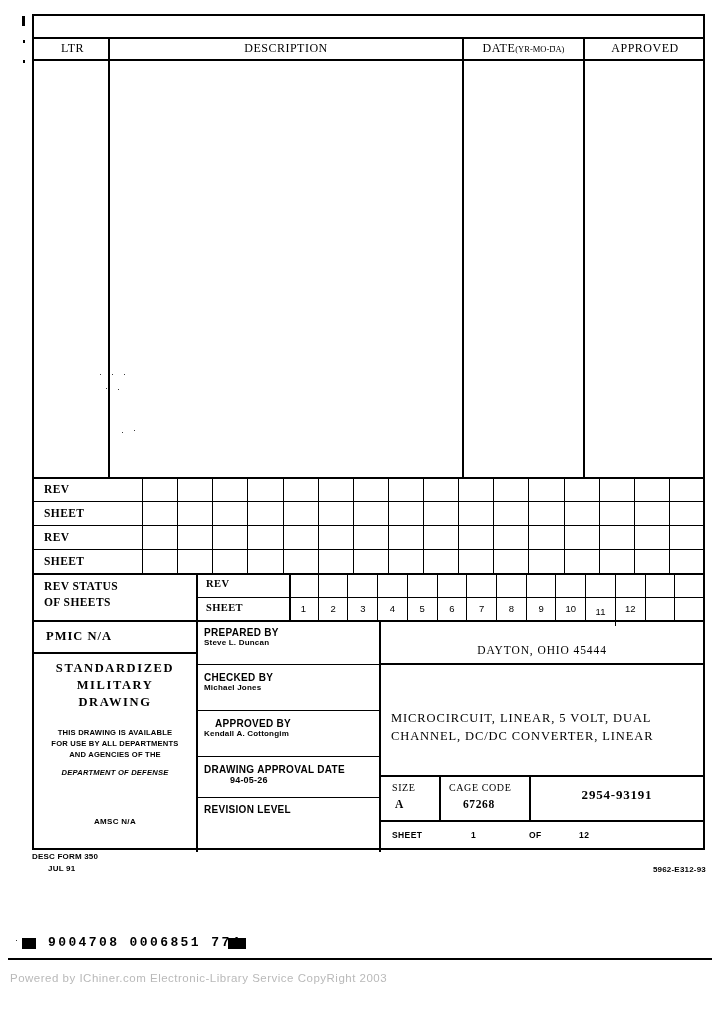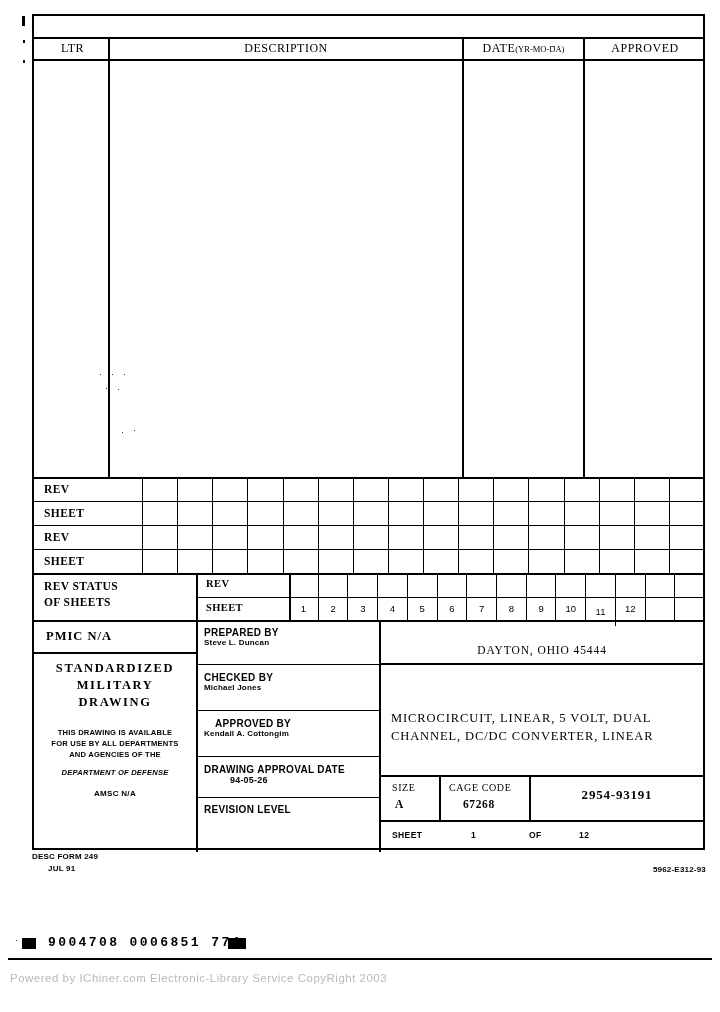--- a/index.html
+++ b/index.html
@@ -296,21 +296,21 @@
       <div class="smd-line" style="top:17px;">MILITARY</div>
       <div class="smd-line" style="top:34px;">DRAWING</div>
     </div>
 
     <div style="position:absolute;left:0;top:712px;width:162px;">
       <div class="avail" style="top:0;">THIS DRAWING IS AVAILABLE</div>
       <div class="avail" style="top:11px;">FOR USE BY ALL DEPARTMENTS</div>
       <div class="avail" style="top:22px;">AND AGENCIES OF THE</div>
       <div class="avail" style="top:40px;font-style:italic;">DEPARTMENT OF DEFENSE</div>
     </div>
-    <div class="amsc" style="left:0;top:773px;width:162px;">AMSC N/A</div>
+    <div class="amsc" style="left:0;top:801px;width:162px;">AMSC N/A</div>
 
     <div class="vline thick" style="left:345px;top:604px;height:232px;"></div>
 
     <div class="field-cap" style="left:170px;top:611px;">PREPARED BY</div>
     <div class="field-val" style="left:170px;top:622px;">Steve L. Duncan</div>
     <div class="hline" style="left:162px;top:648px;width:183px;"></div>
 
     <div class="field-cap" style="left:170px;top:656px;">CHECKED BY</div>
     <div class="field-val" style="left:170px;top:667px;">Michael Jones</div>
     <div class="hline" style="left:162px;top:694px;width:183px;"></div>
@@ -345,21 +345,21 @@
     <div class="big-num" style="left:495px;top:771px;width:176px;">2954-93191</div>
 
     <div class="hline thick" style="left:345px;top:804px;width:326px;"></div>
     <div class="sheet-cap" style="left:358px;top:814px;">SHEET</div>
     <div class="sheet-cap" style="left:437px;top:814px;">1</div>
     <div class="sheet-cap" style="left:495px;top:814px;">OF</div>
     <div class="sheet-cap" style="left:545px;top:814px;">12</div>
 
   </div>
 
-  <div class="foot" style="left:32px;top:852px;">DESC FORM 249</div>
+  <div class="foot" style="left:32px;top:852px;">DESC FORM 350</div>
   <div class="foot" style="left:48px;top:864px;">JUL 91</div>
   <div class="formnum" style="top:865px;">5962-E312-93</div>
 
   <div class="blk" style="left:22px;top:938px;width:14px;height:11px;"></div>
   <div class="barcode-num" style="left:48px;top:935px;">9004708 0006851 774</div>
   <div class="blk" style="left:228px;top:938px;width:18px;height:11px;"></div>
   <div class="speck" style="left:16px;top:940px;"></div>
 
   <div class="rule-bottom"></div>
   <div class="watermark">Powered by IChiner.com Electronic-Library Service CopyRight 2003</div>

